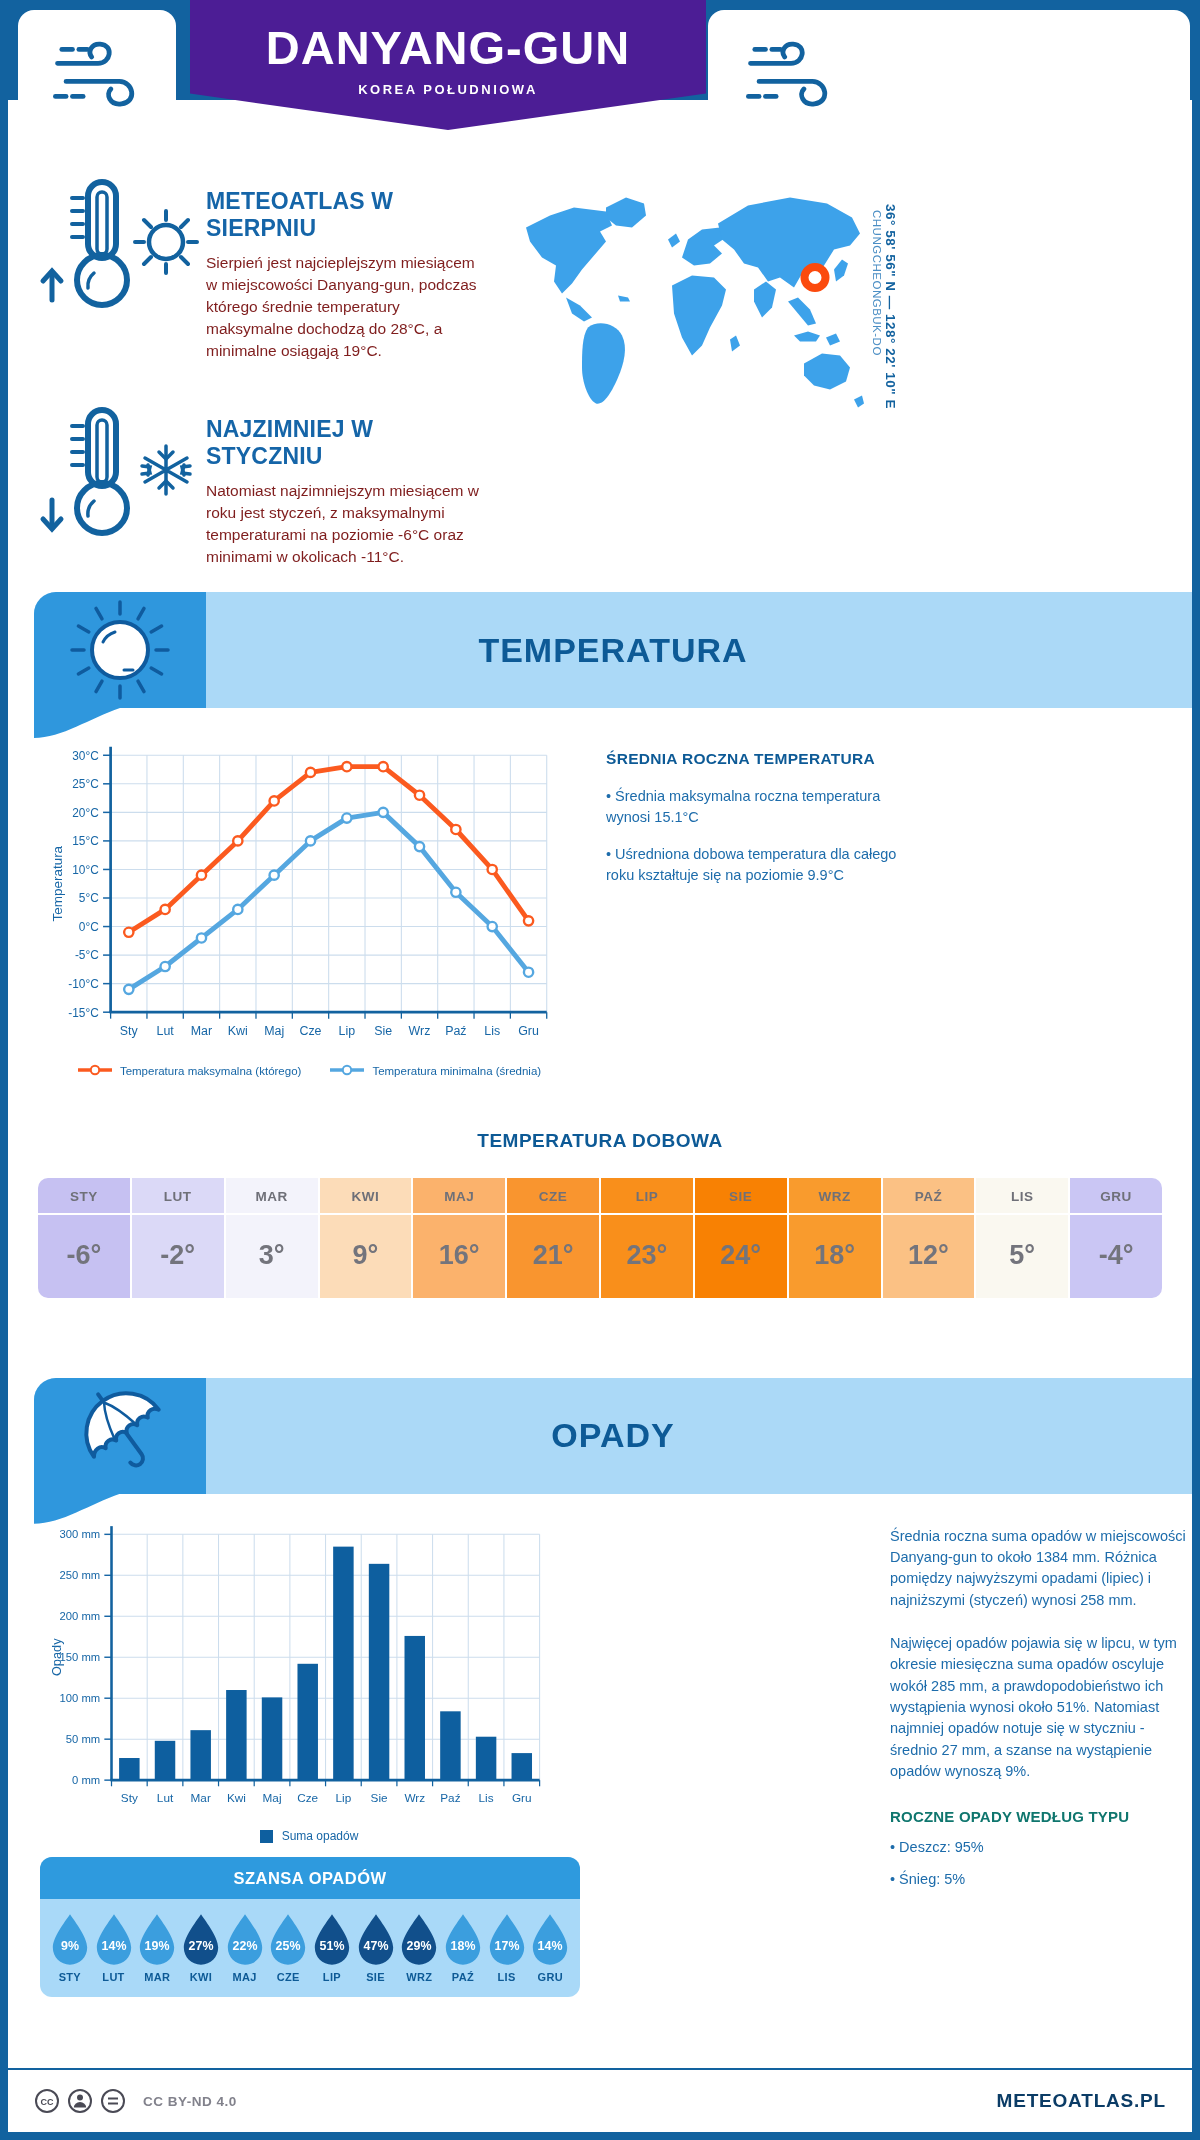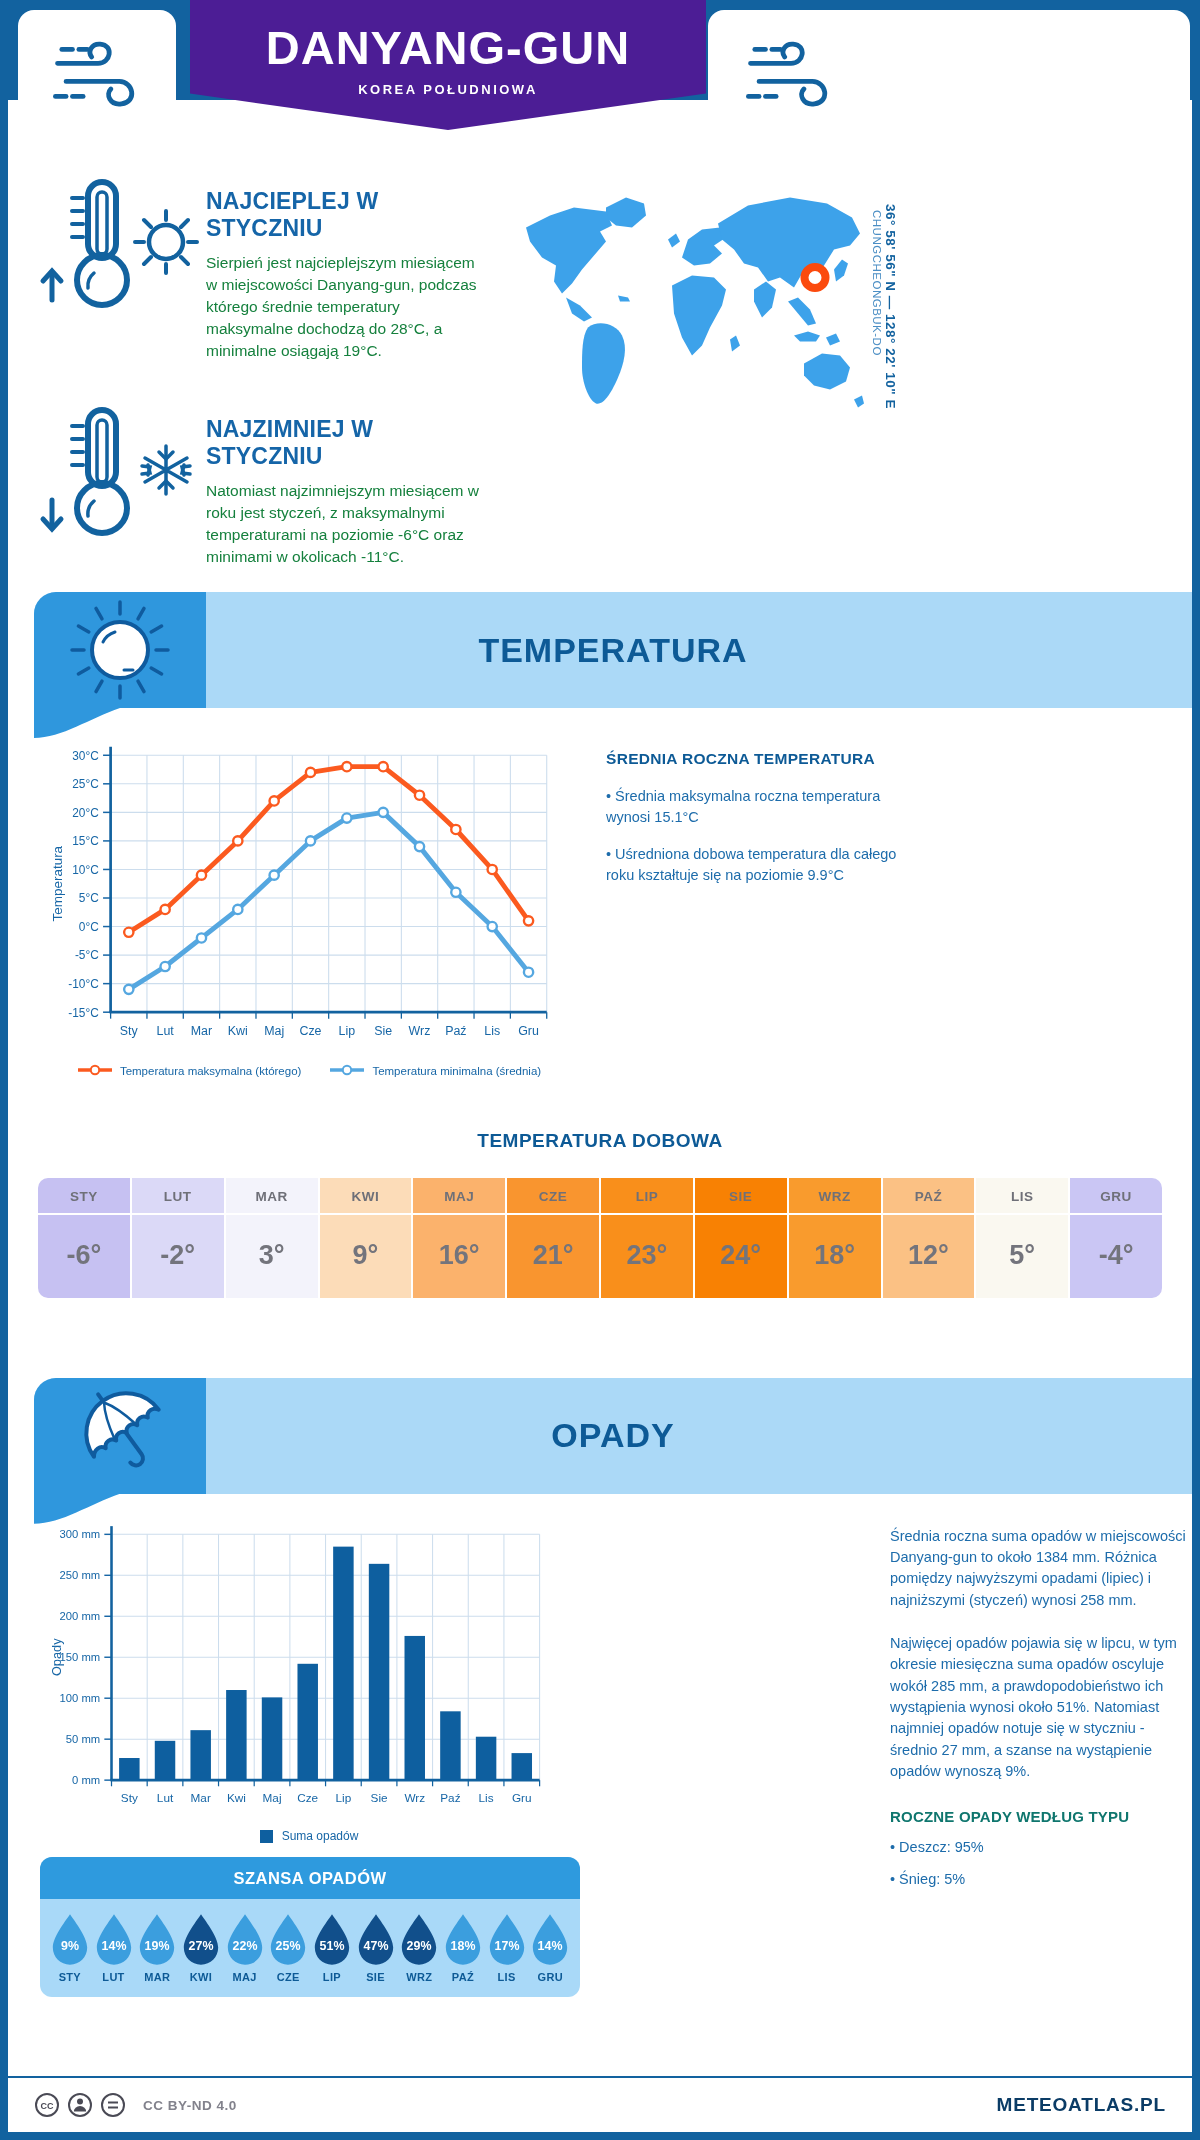--- a/index.html
+++ b/index.html
@@ -20,21 +20,21 @@
   .ribbon .title{margin:0;padding-top:20px;font-size:47px;font-weight:bold;letter-spacing:1px;}
   .ribbon .sub{margin-top:7px;font-size:13px;font-weight:bold;letter-spacing:2.5px;}
 
   
   .intro{display:flex;padding:26px 0 0 30px;}
   .intro-left{width:452px;}
   .info-block{display:flex;}
   .info-block.second{margin-top:42px;justify-content:space-between;}
   .info-icon{width:168px;flex:none;}
   .info-body h2{font-size:23px;color:#1565a8;margin:12px 0 10px;letter-spacing:.2px;}
-  .info-body p{font-size:15.5px;line-height:1.42;color:#15803d;margin:0;}
+  .info-body p{font-size:15.5px;line-height:1.42;color:#7f1d1d;margin:0;}
   .map-wrap{position:relative;margin-left:32px;display:flex;}
   .world{width:345px;height:268px;}
   .map-coords{writing-mode:vertical-rl;text-orientation:mixed;height:320px;margin-left:4px;padding-top:28px;}
   .coords{font-weight:bold;font-size:13.5px;color:#12629f;letter-spacing:.5px;}
   .region{font-size:11.5px;color:#4b8ec4;padding-top:6px;letter-spacing:.5px;}
 
   
   .section-banner{position:relative;margin-left:26px;height:116px;background:#abd9f7;border-radius:22px 0 0 0;}
   .banner-corner{position:absolute;left:0;top:0;width:172px;height:116px;background:#2f97dd;
     border-radius:22px 0 0 0;display:flex;align-items:center;justify-content:center;}
@@ -80,21 +80,21 @@
   .drop{text-align:center;width:44px;}
   .drop svg{width:42px;height:56px;display:block;margin:0 auto;}
   .drop text{font-weight:bold;font-size:13px;fill:#fff;}
   .dm{font-size:11px;font-weight:bold;color:#0d5a96;margin-top:4px;letter-spacing:.3px;}
 
   .type-block{margin-top:26px;}
   .type-block h3{font-size:15px;color:#0f766e;margin:0 0 12px;letter-spacing:.2px;}
   .type-block p{font-size:14.5px;color:#1d6cab;margin:0 0 10px;}
 
   
-  .footer{position:absolute;left:0;right:0;bottom:0;height:56px;border-top:2px solid #12629f;
+  .footer{position:absolute;left:0;right:0;bottom:0;height:64px;border-top:2px solid #12629f;
     display:flex;align-items:center;padding:4px 26px;background:#fff;box-sizing:border-box;}
   .cc-group{display:flex;gap:7px;align-items:center;color:#4f4f59;}
   .cc-label{font-size:13.5px;font-weight:bold;color:#82828c;margin-left:10px;letter-spacing:.5px;}
   .site{margin-left:auto;font-size:19px;font-weight:bold;color:#0b3c66;letter-spacing:.8px;}
 </style>
 </head>
 <body>
 
 <div class="page">
 
@@ -146,21 +146,21 @@
               <rect x="50" y="6" width="28" height="76" rx="14" stroke-width="6"></rect>
               <rect x="59" y="16" width="10" height="62" rx="5" stroke-width="3.5"></rect>
               <circle cx="64" cy="104" r="25" stroke-width="6"></circle>
               <path d="M50 112 A17 17 0 0 1 56 97" stroke-width="3.5"></path>
               <circle cx="128" cy="66" r="17" stroke-width="4.5"></circle>
               <path d="M150 66 h9 M128 44 v-9 M106 66 h-9 M128 88 v9 M143 51 l7 -7 M113 51 l-7 -7 M113 81 l-7 7 M143 81 l7 7" stroke-width="4"></path>
             </g>
           </svg>
         </div>
         <div class="info-body">
-          <h2>NAJCIEPLEJ W STYCZNIU</h2>
+          <h2>METEOATLAS W SIERPNIU</h2>
           <p>Sierpień jest najcieplejszym miesiącem w miejscowości Danyang-gun, podczas którego średnie temperatury maksymalne dochodzą do 28°C, a minimalne osiągają 19°C.</p>
         </div>
       </div>
 
       <div class="info-block second">
         <div class="info-icon">
           <svg width="162" height="132" viewBox="0 0 162 132">
             <g stroke="#12629f" fill="none" stroke-linecap="round">
               <path d="M14 96 V124" stroke-width="5"></path>
               <path d="M5 115 L14 125 L23 115" stroke-width="5"></path>

